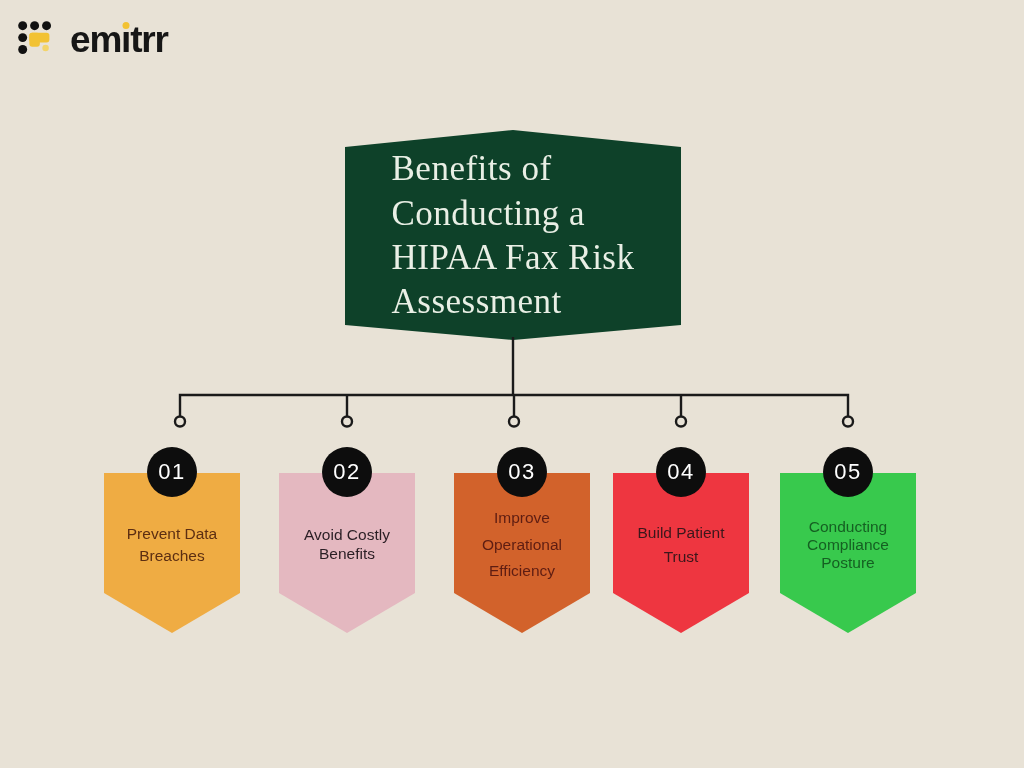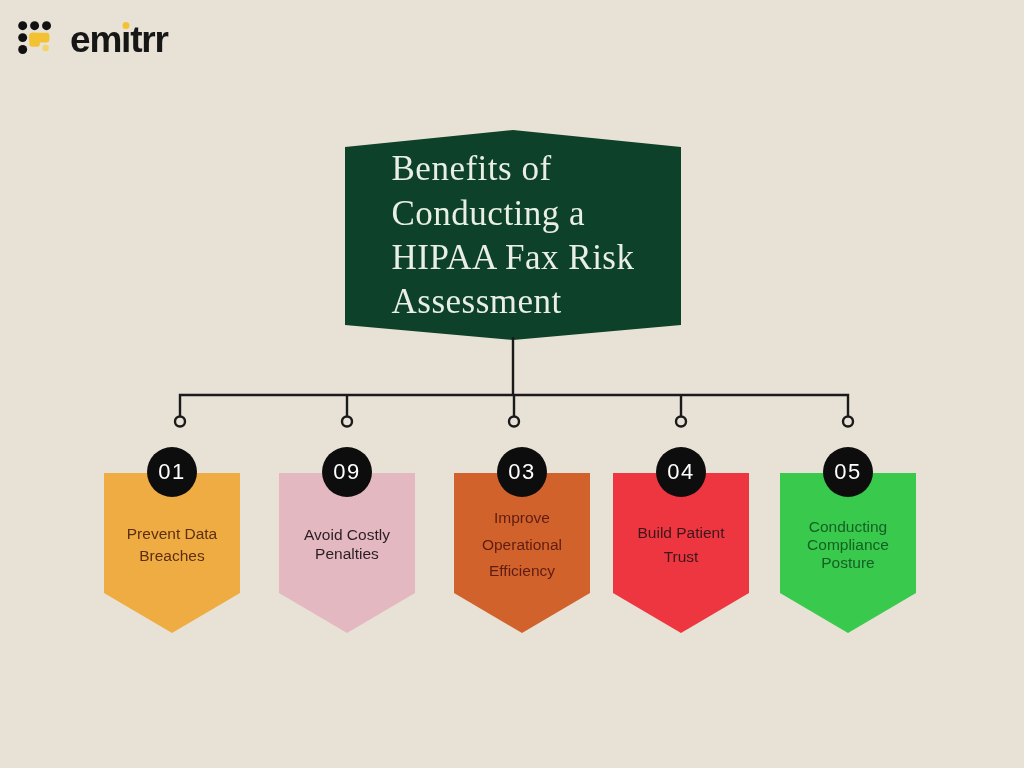--- a/index.html
+++ b/index.html
@@ -113,22 +113,22 @@
 </svg>
 
 <div class="item item-1">
   <div class="pennant" style="background-color: rgb(239, 172, 67);"></div>
   <div class="badge" style="background-color: rgb(13, 13, 13); color: rgb(255, 255, 255);">01</div>
   <div class="item-label" style="color: rgb(92, 46, 18);">Prevent Data Breaches</div>
 </div>
 
 <div class="item item-2">
   <div class="pennant" style="background-color: rgb(228, 184, 192);"></div>
-  <div class="badge" style="background-color: rgb(13, 13, 13); color: rgb(255, 255, 255);">09</div>
-  <div class="item-label" style="color: rgb(42, 30, 36);">Avoid Costly Penalties</div>
+  <div class="badge" style="background-color: rgb(13, 13, 13); color: rgb(255, 255, 255);">02</div>
+  <div class="item-label" style="color: rgb(42, 30, 36);">Avoid Costly Benefits</div>
 </div>
 
 <div class="item item-3">
   <div class="pennant" style="background-color: rgb(210, 98, 43);"></div>
   <div class="badge" style="background-color: rgb(13, 13, 13); color: rgb(255, 255, 255);">03</div>
   <div class="item-label" style="color: rgb(94, 29, 18);">Improve Operational Efficiency</div>
 </div>
 
 <div class="item item-4">
   <div class="pennant" style="background-color: rgb(238, 54, 64);"></div>

